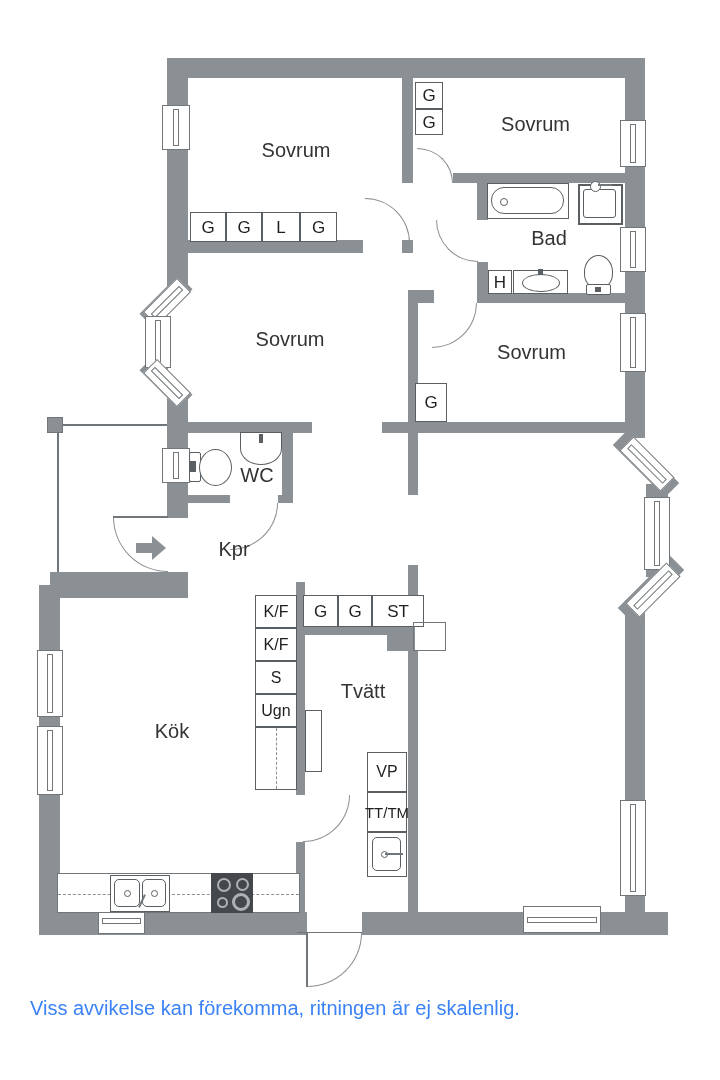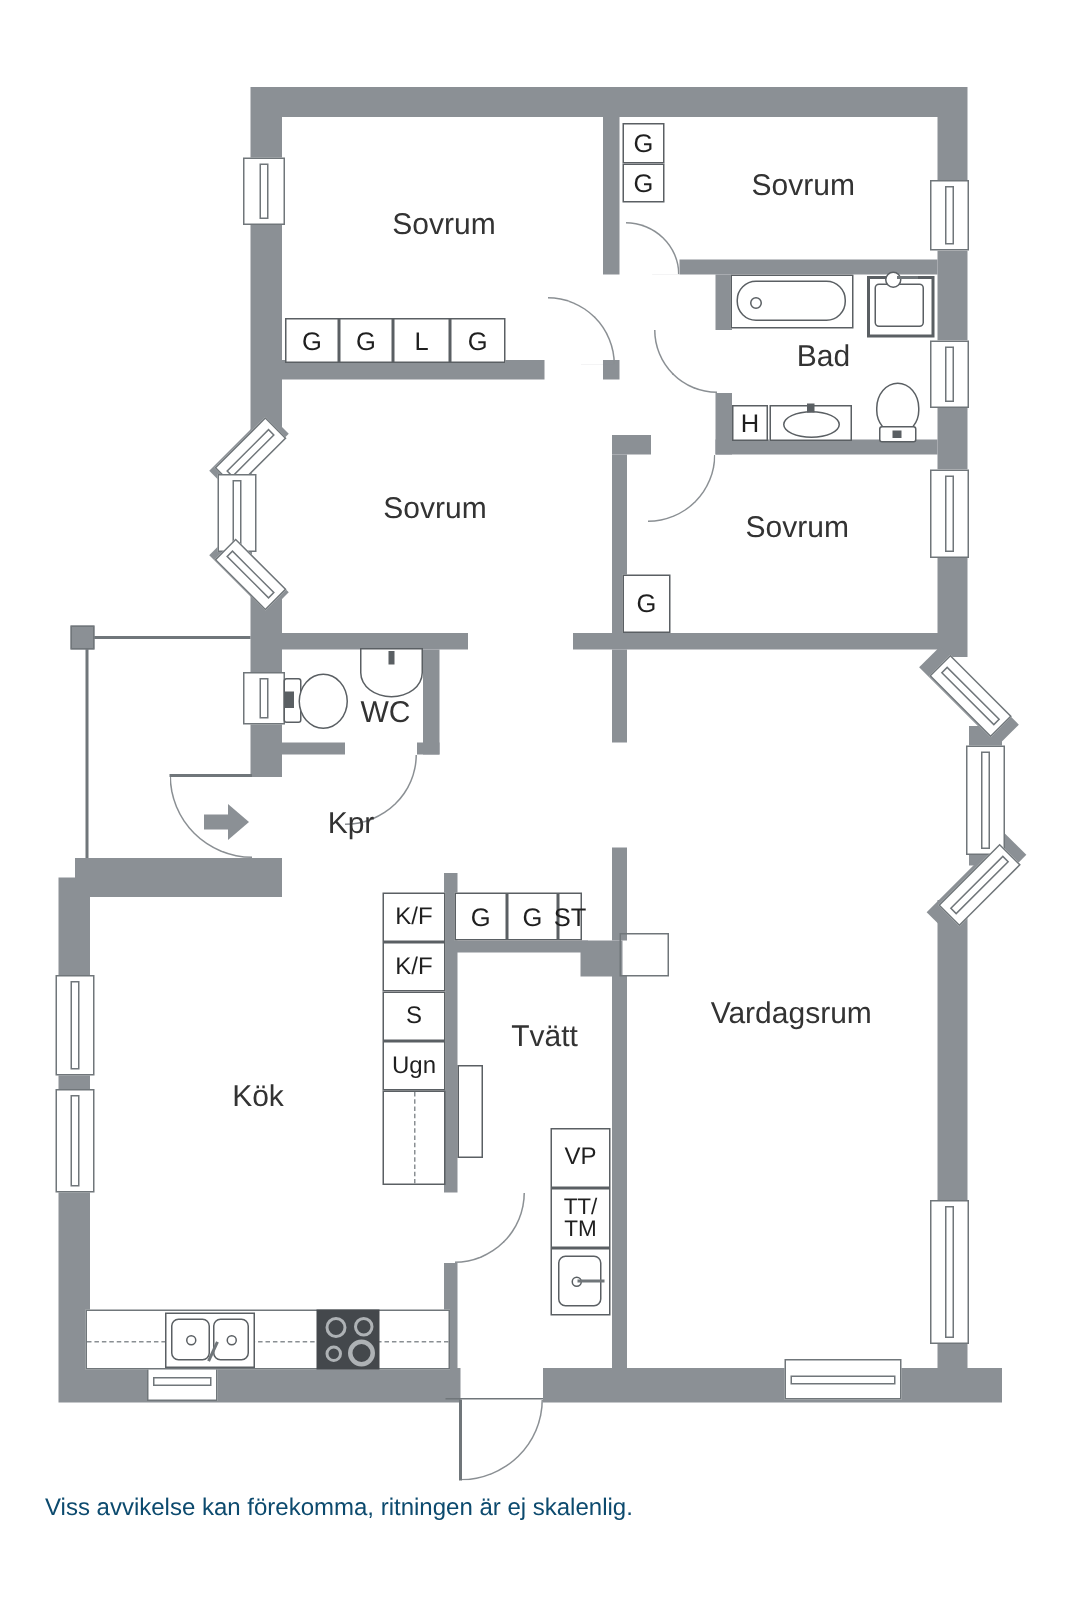--- a/index.html
+++ b/index.html
@@ -13,21 +13,21 @@
   .box{position:absolute;background:#fff;border:1.5px solid #5a5f63;box-sizing:border-box;
        display:flex;align-items:center;justify-content:center;
        font-size:17px;color:#1f1f1f;line-height:1;}
   .fix{position:absolute;border:1.5px solid #5a5f63;background:#fff;box-sizing:border-box;}
   .thin{position:absolute;border:1px solid #8a8f93;background:transparent;box-sizing:border-box;}
   .arc{position:absolute;border:0 solid #8a8f93;box-sizing:border-box;}
   .arc.ne{border-top-width:1.5px;border-right-width:1.5px;border-top-right-radius:100% 100%;}
   .arc.se{border-bottom-width:1.5px;border-right-width:1.5px;border-bottom-right-radius:100% 100%;}
   .arc.sw{border-bottom-width:1.5px;border-left-width:1.5px;border-bottom-left-radius:100% 100%;}
   .rlabel{position:absolute;font-size:20px;color:#333;text-align:center;}
-  .footer{position:absolute;font-size:16px;color:#0c4a6e;}
+  .footer{position:absolute;font-size:20px;color:#3b82f6;}
   .burner{position:absolute;border-radius:50%;box-sizing:border-box;}
 </style>
 </head>
 <body>
 
 <div id="plan">
 
   <div class="w" style="left:167px;top:58px;width:478px;height:20px"></div>
   <div class="w" style="left:625px;top:78px;width:20px;height:42px"></div>
   <div class="w" style="left:625px;top:167px;width:20px;height:60px"></div>
@@ -166,21 +166,21 @@
   <div class="box" style="left:488px;top:270px;width:24px;height:24px">
       <span>H</span>
     </div>
 
   <div class="box" style="left:303px;top:595px;width:35px;height:32px">
       <span>G</span>
     </div>
   <div class="box" style="left:338px;top:595px;width:34px;height:32px">
       <span>G</span>
     </div>
-  <div class="box" style="left:372px;top:595px;width:16px;height:32px">
+  <div class="box" style="left:372px;top:595px;width:52px;height:32px">
       <span>ST</span>
     </div>
 
   <div class="box" style="left:255px;top:595px;width:42px;height:33px;font-size:16px">
       <span>K/F</span>
     </div>
   <div class="box" style="left:255px;top:628px;width:42px;height:33px;font-size:16px">
       <span>K/F</span>
     </div>
   <div class="box" style="left:255px;top:661px;width:42px;height:33px;font-size:16px">
@@ -189,21 +189,21 @@
   <div class="box" style="left:255px;top:694px;width:42px;height:33px;font-size:16px">
       <span>Ugn</span>
     </div>
   <div class="thin" style="left:255px;top:727px;width:42px;height:63px;border-color:#5a5f63">
     <div style="position:absolute;left:50%;top:0;height:100%;border-left:1.5px dashed #8a8f93"></div>
   </div>
 
   <div class="box" style="left:367px;top:752px;width:40px;height:40px;font-size:16px">
       <span>VP</span>
     </div>
-  <div class="box" style="left:367px;top:792px;width:40px;height:40px;font-size:15px;flex-direction:column;line-height:15px">
+  <div class="box" style="left:367px;top:792px;width:40px;height:40px;font-size:15px;flex-direction:row;line-height:15px">
     <span>TT/</span>
     <span>TM</span>
   </div>
   <div class="fix" style="left:367px;top:832px;width:40px;height:45px">
     <div class="fix" style="left:4px;top:4px;width:29px;height:34px;border-radius:5px"></div>
     <div style="position:absolute;left:13px;top:18px;width:5px;height:5px;border:1px solid #5a5f63;border-radius:50%"></div>
     <div class="ln" style="left:17px;top:20px;width:18px;height:1.5px"></div>
   </div>
   <div class="thin" style="left:305px;top:710px;width:17px;height:62px;border-color:#5a5f63"></div>
 
@@ -255,17 +255,16 @@
 
   <div class="rlabel" style="left:240px;top:139px;width:112px">Sovrum</div>
   <div class="rlabel" style="left:478px;top:113px;width:115px">Sovrum</div>
   <div class="rlabel" style="left:518px;top:227px;width:62px">Bad</div>
   <div class="rlabel" style="left:234px;top:328px;width:112px">Sovrum</div>
   <div class="rlabel" style="left:474px;top:341px;width:115px">Sovrum</div>
   <div class="rlabel" style="left:233px;top:464px;width:48px">WC</div>
   <div class="rlabel" style="left:203px;top:538px;width:62px">Kpr</div>
   <div class="rlabel" style="left:130px;top:720px;width:84px">Kök</div>
   <div class="rlabel" style="left:320px;top:680px;width:86px">Tvätt</div>
-  <div class="rlabel" style="left:450px;top:665px;width:155px">Vardagsrum</div>
 
   <div class="footer" style="left:30px;top:997px;width:560px">Viss avvikelse kan förekomma, ritningen är ej skalenlig.</div>
 
 </div>
 
 </body></html>

